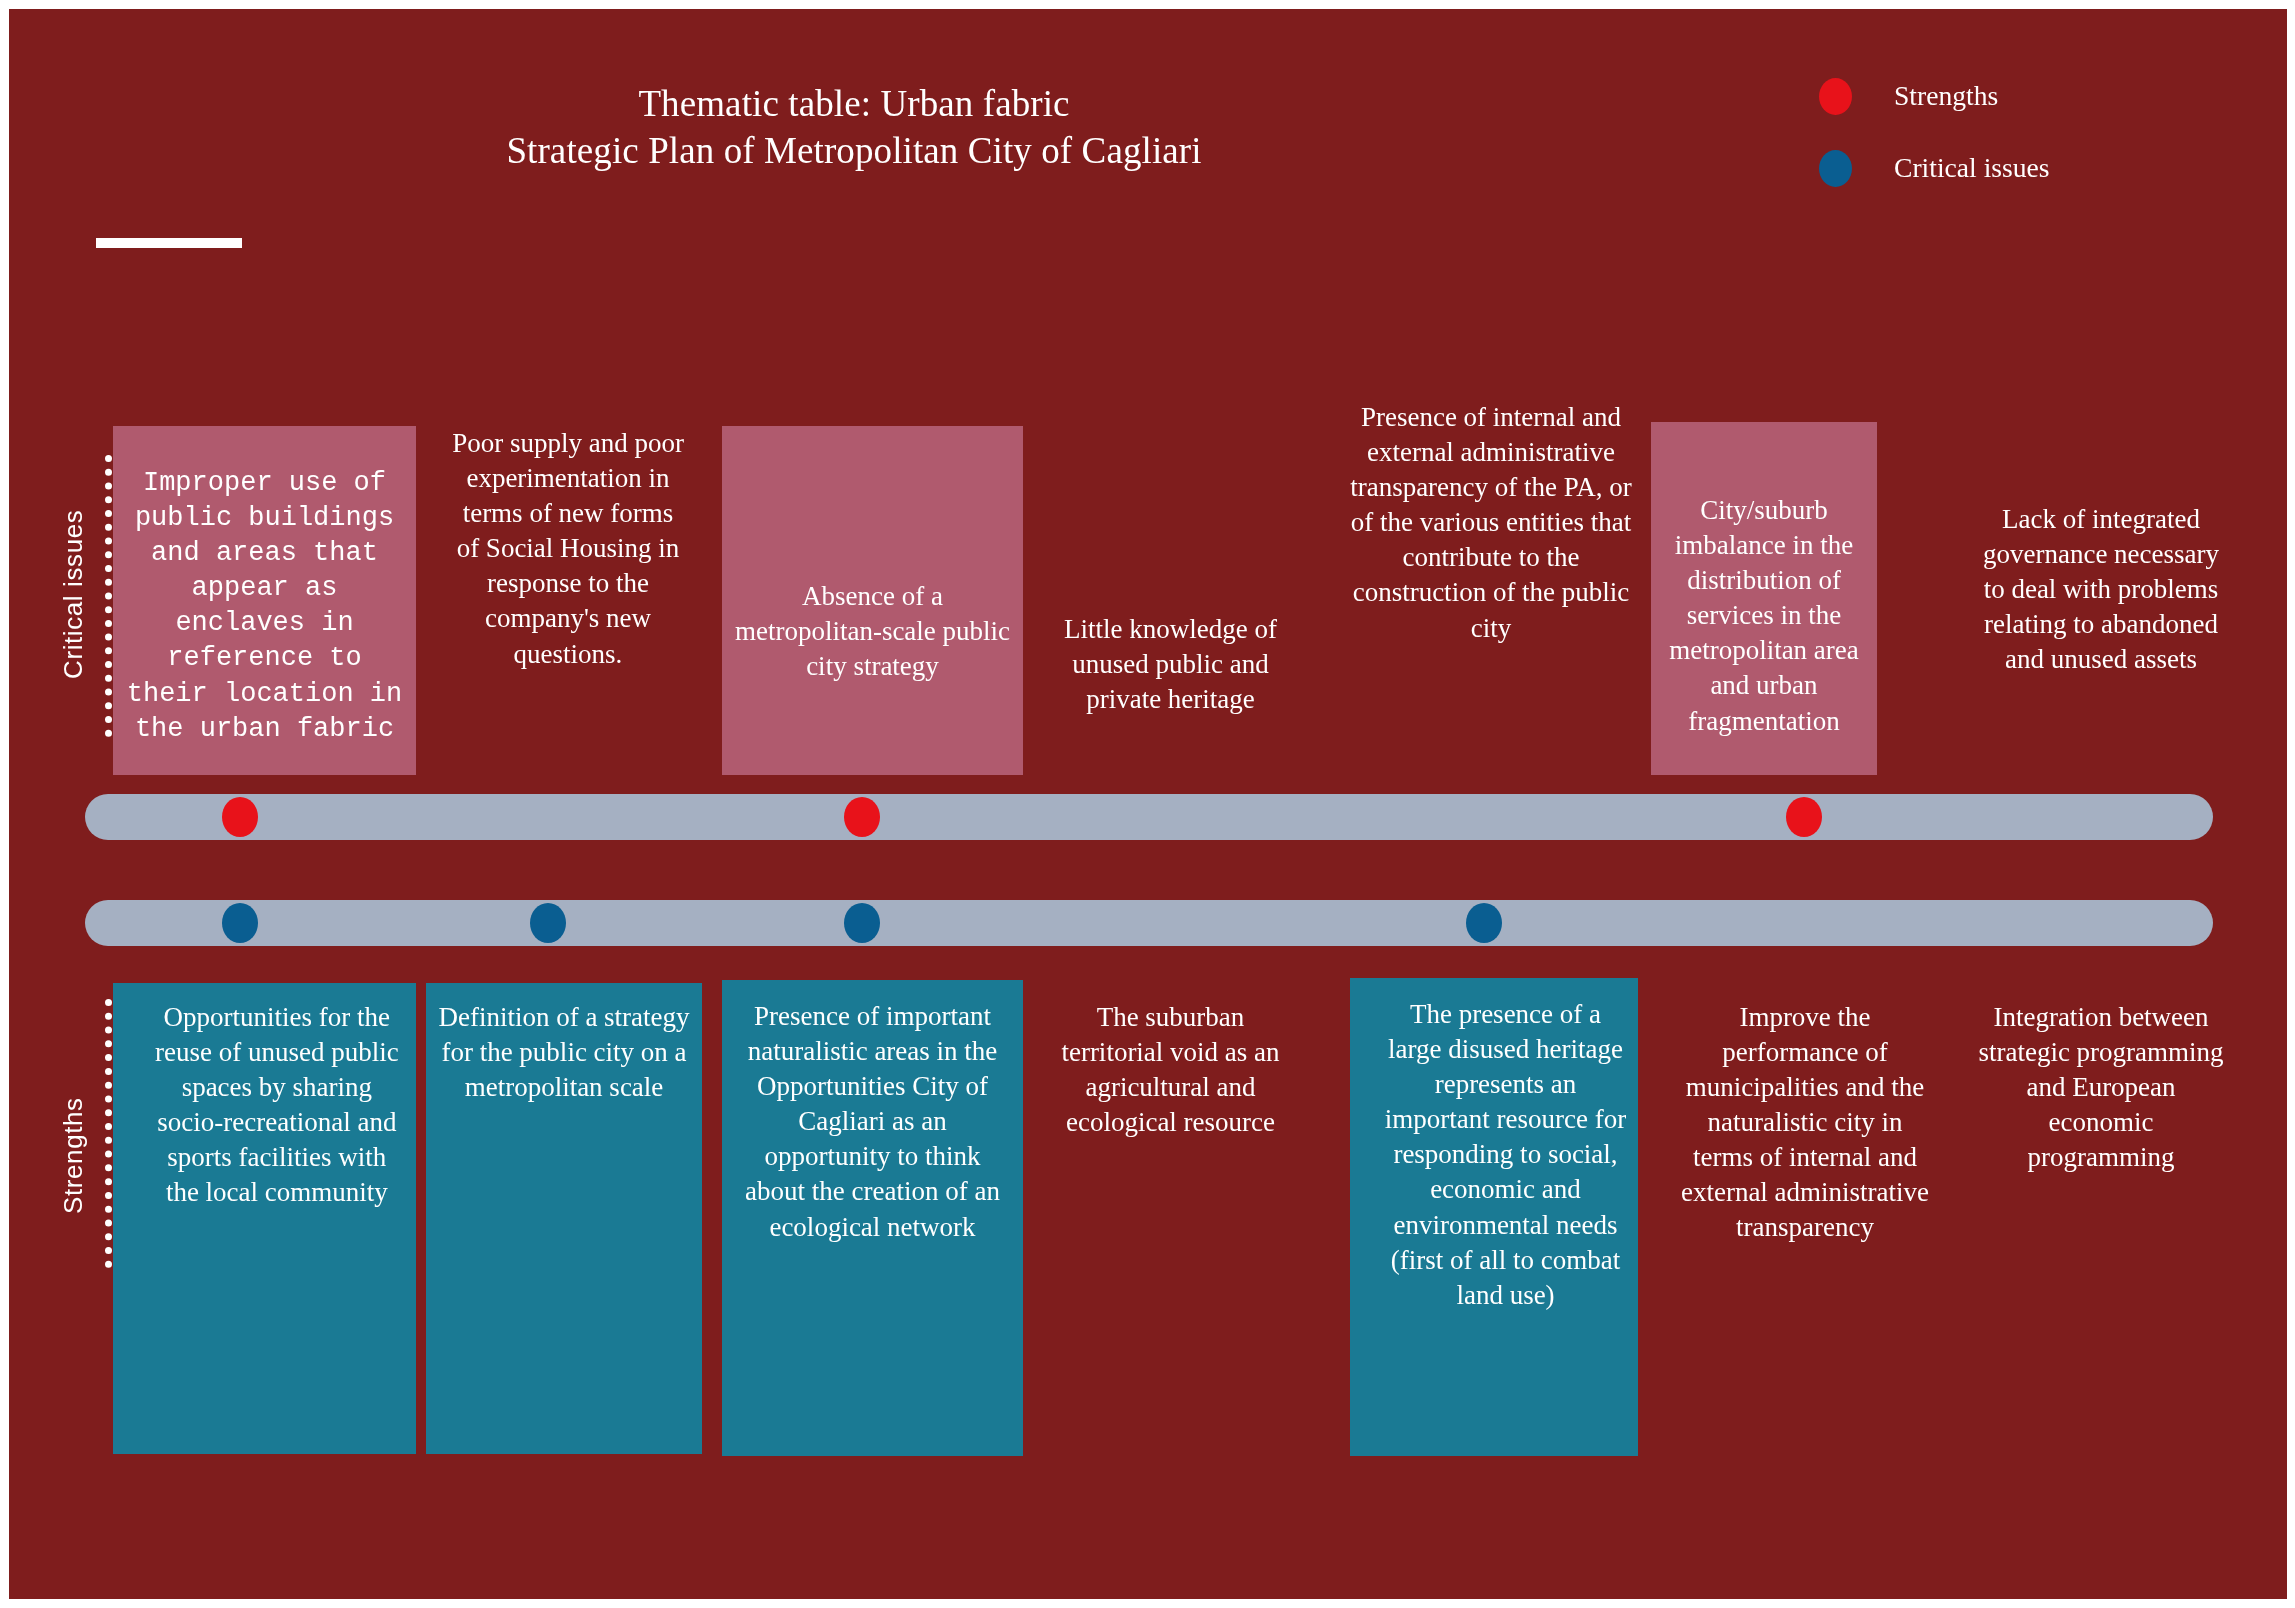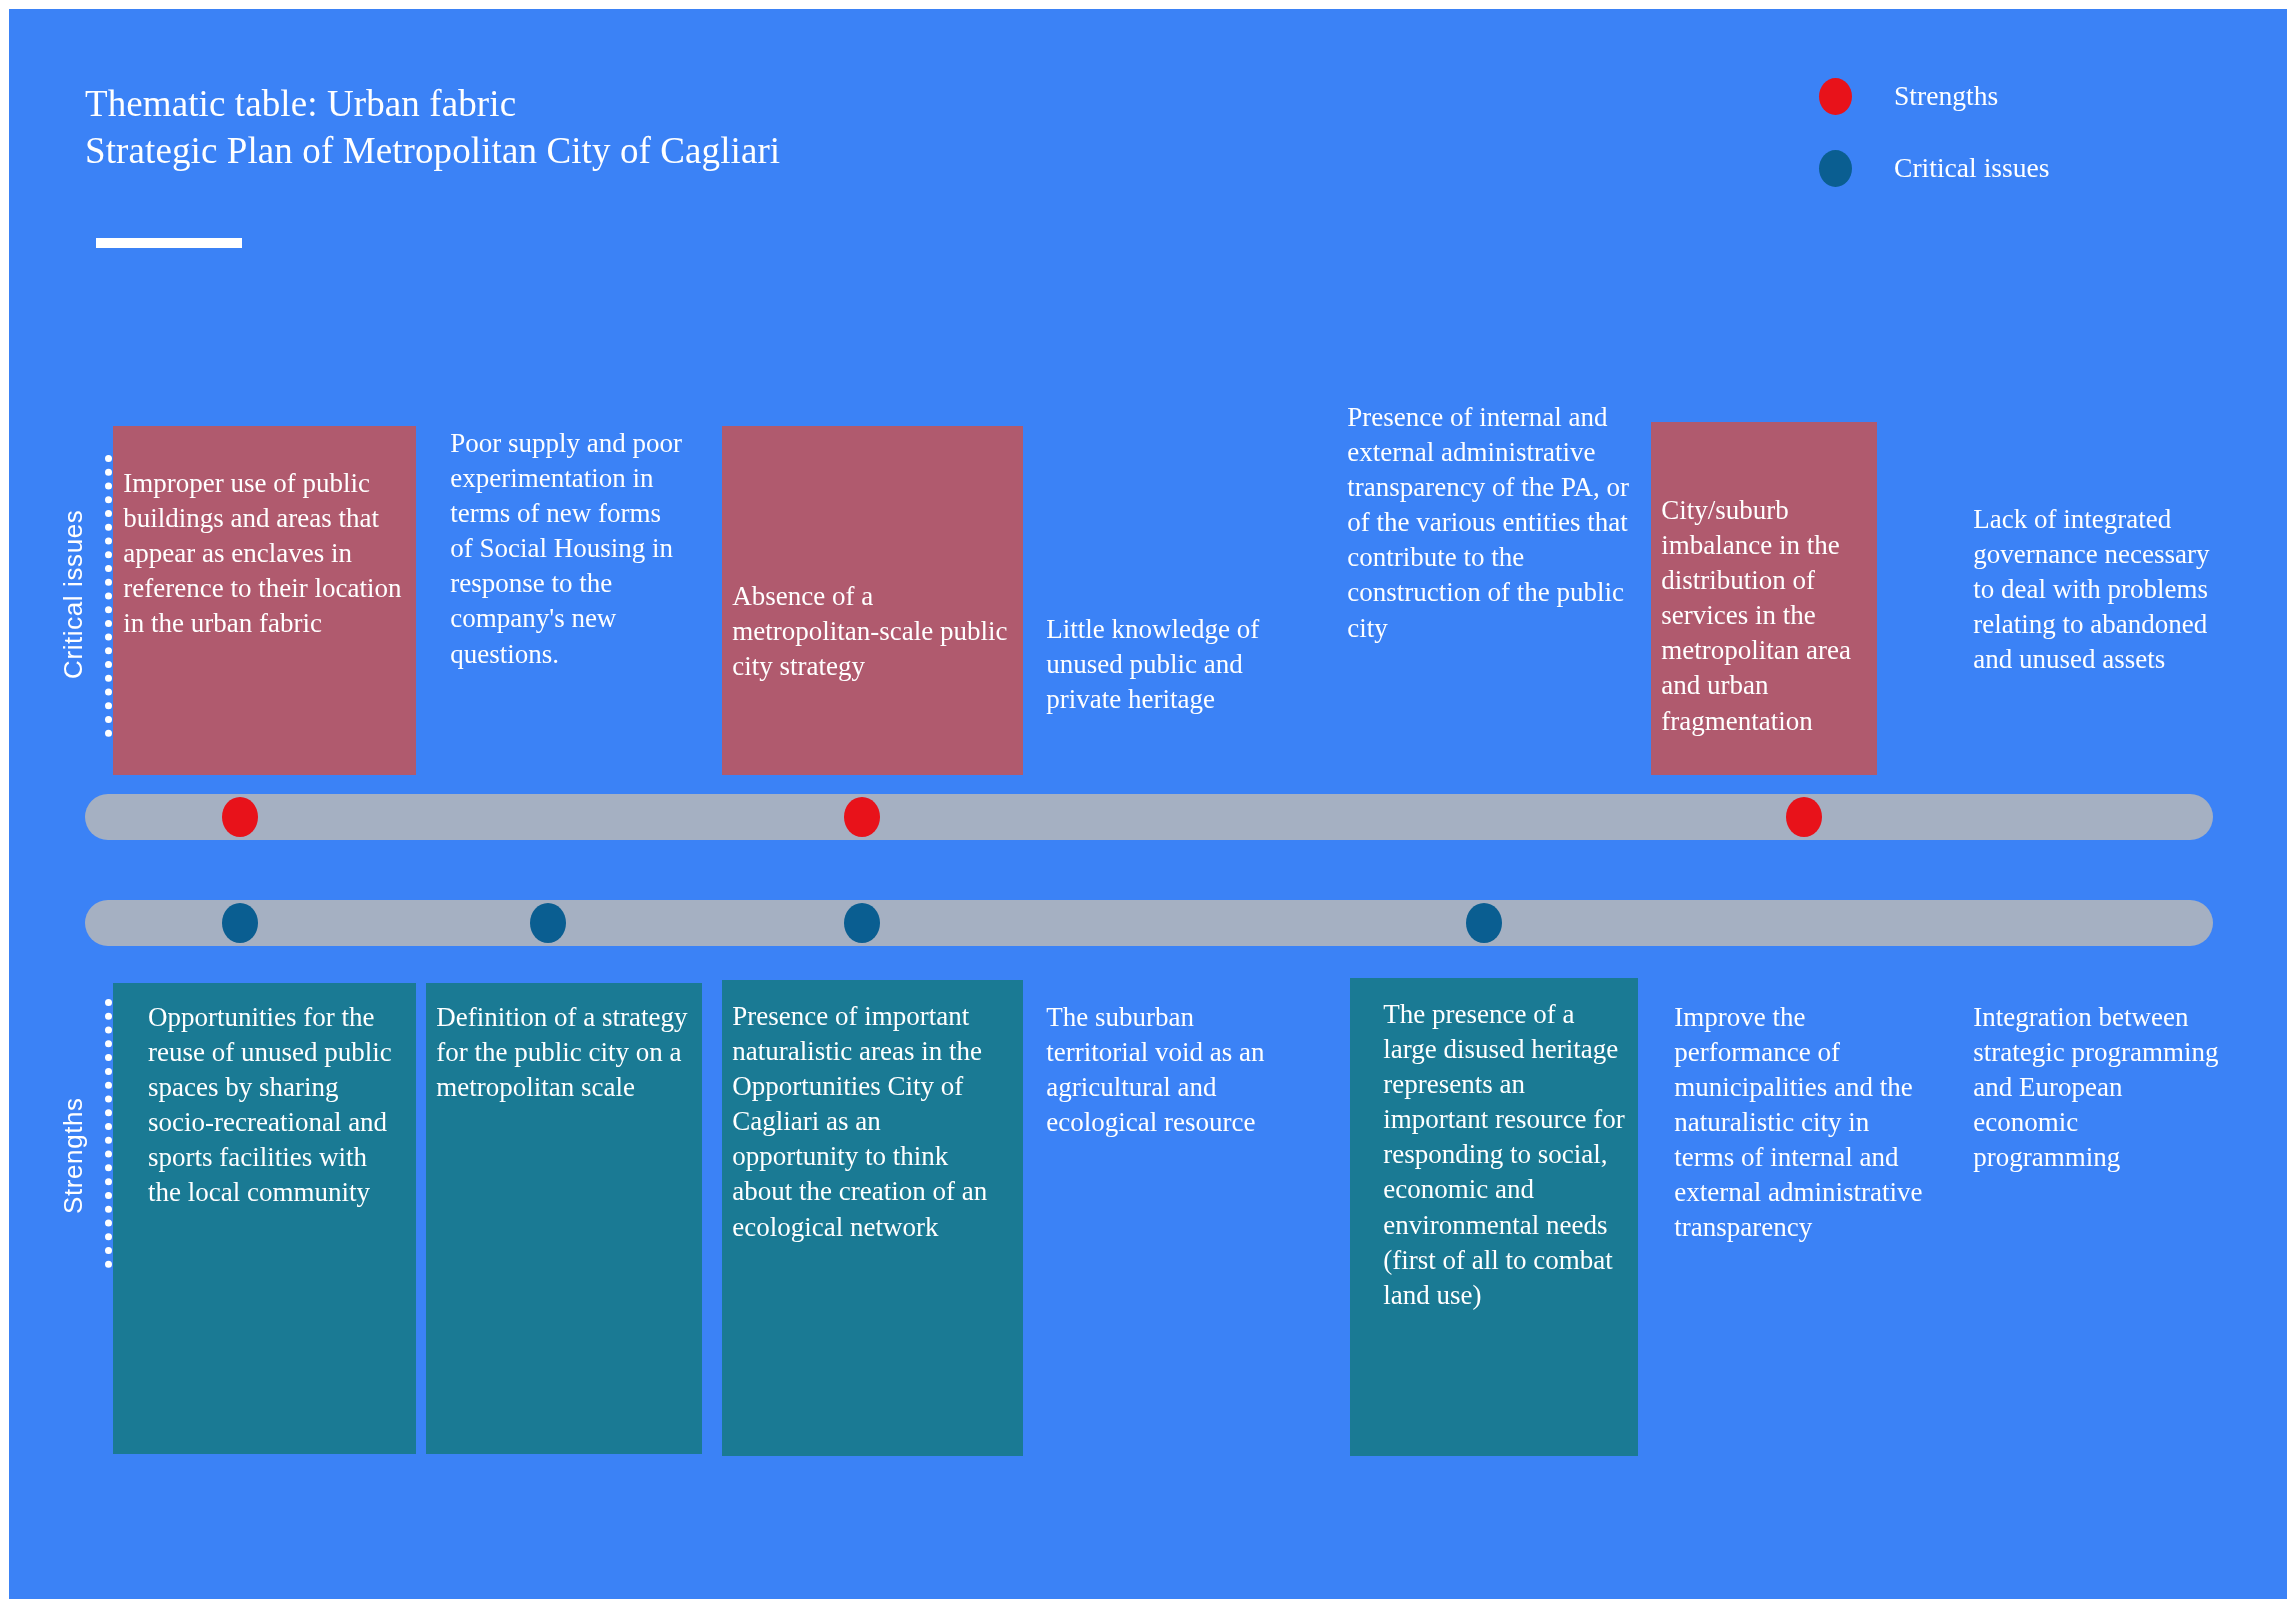--- a/index.html
+++ b/index.html
@@ -14,21 +14,22 @@
     background: #ffffff;
     overflow: hidden;
     font-family: "Liberation Serif", "DejaVu Serif", serif;
   }
   #board {
     position: absolute;
     left: 9px;
     top: 9px;
     width: 2278px;
     height: 1590px;
-    background: #3b82f6;
+    background: #7f1d1d;
+    text-align: center;
   }
 
   
   .title-block {
     position: absolute;
     left: 76px;
     top: 71px;
     width: 1538px;
   }
   .title-line {
@@ -154,21 +155,21 @@
       </div>
     </div>
 
     <div class="side-label" style="left:49px; top:670px; transform: rotate(-90deg);">Critical issues</div>
     <div class="side-dots" style="left:96px; top:446px; height:282px;"></div>
 
     <div class="row" style="top:0;">
 
       <div class="cell" style="left:104px; top:417px; width:303px; height:349px;">
         <div class="boxbg" style="top:0; height:349px; background:#b05a6e;"></div>
-        <div class="txt" style="top:40px;">Improper use of public  buildings and areas that appear as enclaves in reference to their location in the urban fabric</div>
+        <div class="txt" style="top:40px;font-family:Liberation Mono, monospace;">Improper use of public  buildings and areas that appear as enclaves in reference to their location in the urban fabric</div>
       </div>
 
       <div class="cell" style="left:431px; top:417px; width:256px; height:349px;">
         <div class="txt" style="top:0;">Poor supply and poor experimentation in terms of new forms of Social Housing in response to the company's new questions.</div>
       </div>
 
       <div class="cell" style="left:713px; top:417px; width:301px; height:349px;">
         <div class="boxbg" style="top:0; height:349px; background:#b05a6e;"></div>
         <div class="txt" style="top:153px;">Absence of a metropolitan-scale public city strategy</div>
       </div>

